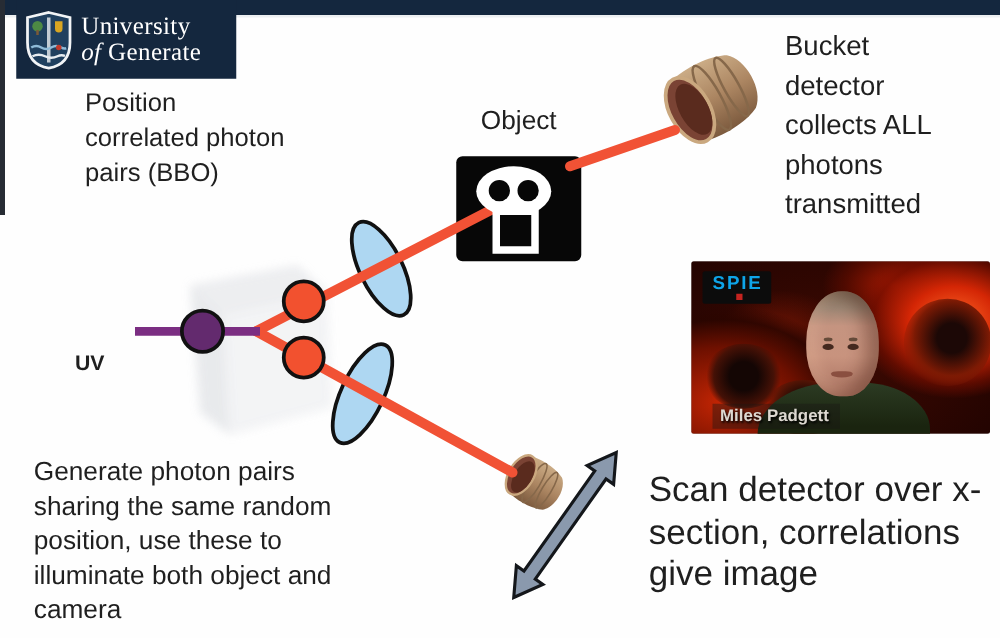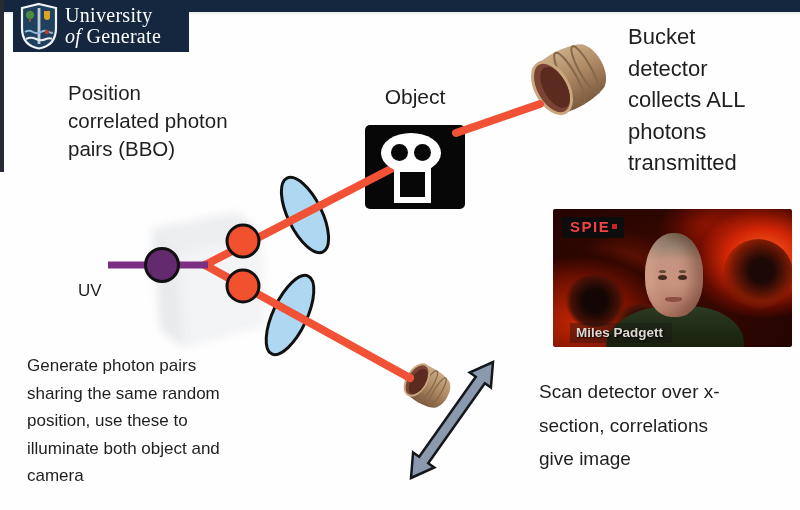--- a/index.html
+++ b/index.html
@@ -8,32 +8,32 @@
     background:#fefefe;
     font-family:"Liberation Sans", sans-serif;
     color:#1f1f1f;
   }
   .abs{position:absolute;}
   
   #top-bar{left:0;top:0;width:800px;height:12px;background:#14273e;}
   #slide-edge{left:0;top:12px;width:800px;height:2px;background:#eceff1;}
   #left-edge{left:0;top:0;width:4px;height:172px;background:#272c34;}
   
-  #logo-box{left:13px;top:0;width:176px;height:52px;background:#14273e;
+  #logo-box{left:13px;top:0;width:176px;height:63px;background:#14273e;
     display:flex;align-items:center;gap:7px;padding-left:7px;box-sizing:border-box;}
   #logo-text{font-family:"Liberation Serif", serif;color:#ffffff;font-size:20px;line-height:21px;letter-spacing:0.3px;}
   #logo-text .of{font-style:italic;margin-top:40px;}
   
   .tline{white-space:nowrap;}
-  #pos-text{left:68px;top:79px;font-size:20.5px;line-height:28px;}
+  #pos-text{left:68px;top:69px;font-size:20.5px;line-height:28px;}
   #object-label{left:363px;top:85px;width:104px;text-align:center;font-size:21px;}
   #bucket-text{left:628px;top:21px;font-size:22px;line-height:31.5px;}
-  #uv-label{left:78px;top:281px;font-size:17px;}
-  #gen-text{left:27px;top:352px;font-size:17px;line-height:27.5px;}
-  #scan-text{left:539px;top:375px;font-size:19px;line-height:33.5px;}
+  #uv-label{left:60px;top:281px;font-size:17px;font-weight:bold;}
+  #gen-text{left:27px;top:364px;font-size:21px;line-height:27.5px;}
+  #scan-text{left:519px;top:375px;font-size:28px;line-height:33.5px;}
   
   #diagram{left:0;top:0;}
   
   #video{left:553px;top:209px;width:239px;height:138px;border-radius:2px;overflow:hidden;
     background:
       radial-gradient(90px 70px at 88% 35%, #ff6a28 0%, #d42605 40%, rgba(120,14,0,0.65) 72%, rgba(60,6,0,0) 88%),
       radial-gradient(70px 45px at 68% 14%, #a81a02 0%, rgba(96,12,0,0.7) 55%, rgba(60,6,0,0) 82%),
       radial-gradient(120px 85px at 10% 82%, #c32504 0%, #6e1000 52%, rgba(42,5,0,0.85) 78%, rgba(30,4,0,0) 92%),
       radial-gradient(60px 40px at 30% 40%, rgba(160,30,5,0.5) 0%, rgba(60,8,0,0) 80%),
       radial-gradient(220px 150px at 45% 55%, #3f0a02 0%, #240401 70%, #170302 100%),
@@ -53,22 +53,22 @@
     border-radius:46% 40% 0 0 / 95% 85% 0 0;}
   #head{left:92px;top:24px;width:58px;height:84px;border-radius:48% 48% 44% 46%;
     background:linear-gradient(180deg,#85725f 0%,#9b8573 16%,#c59480 33%,#c8937e 62%,#b57f6c 84%,#a8705f 100%);
     box-shadow:inset -10px 0 14px rgba(60,20,10,0.38), inset 7px -4px 10px rgba(255,205,175,0.22);}
   .eye{position:absolute;width:9px;height:5px;background:#44291f;border-radius:50%;top:42px;
     box-shadow:0 -6px 0 -1px rgba(90,66,50,0.9);}
   #eye-l{left:13px;} #eye-r{left:33px;}
   #mouth{position:absolute;left:20px;top:64px;width:17px;height:5px;background:#8a4f40;border-radius:40% 40% 60% 60%;}
   #wire{left:106px;top:102px;width:2px;height:32px;background:#cfd3d6;transform:rotate(9deg);}
   
-  #spie{left:9px;top:8px;background:#0c0c0c;color:#ef4444;font-weight:bold;font-size:15px;
-    letter-spacing:1.5px;padding:1px 7px 3px 8px;border-radius:2px;display:flex;align-items:center;}
+  #spie{left:9px;top:8px;background:#0c0c0c;color:#0ea5e9;font-weight:bold;font-size:15px;
+    letter-spacing:1.5px;padding:1px 7px 3px 8px;border-radius:2px;display:flex;align-items:center;flex-direction:column;}
   #spie-dot{display:inline-block;width:5px;height:5px;background:#c4231f;margin-left:2px;}
   #caption{left:17px;bottom:4px;background:rgba(25,22,20,0.4);color:#ddd8d1;font-size:13.5px;
     font-weight:bold;padding:2px 9px 3px 6px;text-shadow:1px 1px 2px #000;}
 </style>
 </head>
 <body>
 
 <svg id="diagram" class="abs" width="800" height="510" viewBox="0 0 800 510">
   <defs>
     <filter id="soft" x="-40%" y="-40%" width="180%" height="180%">

